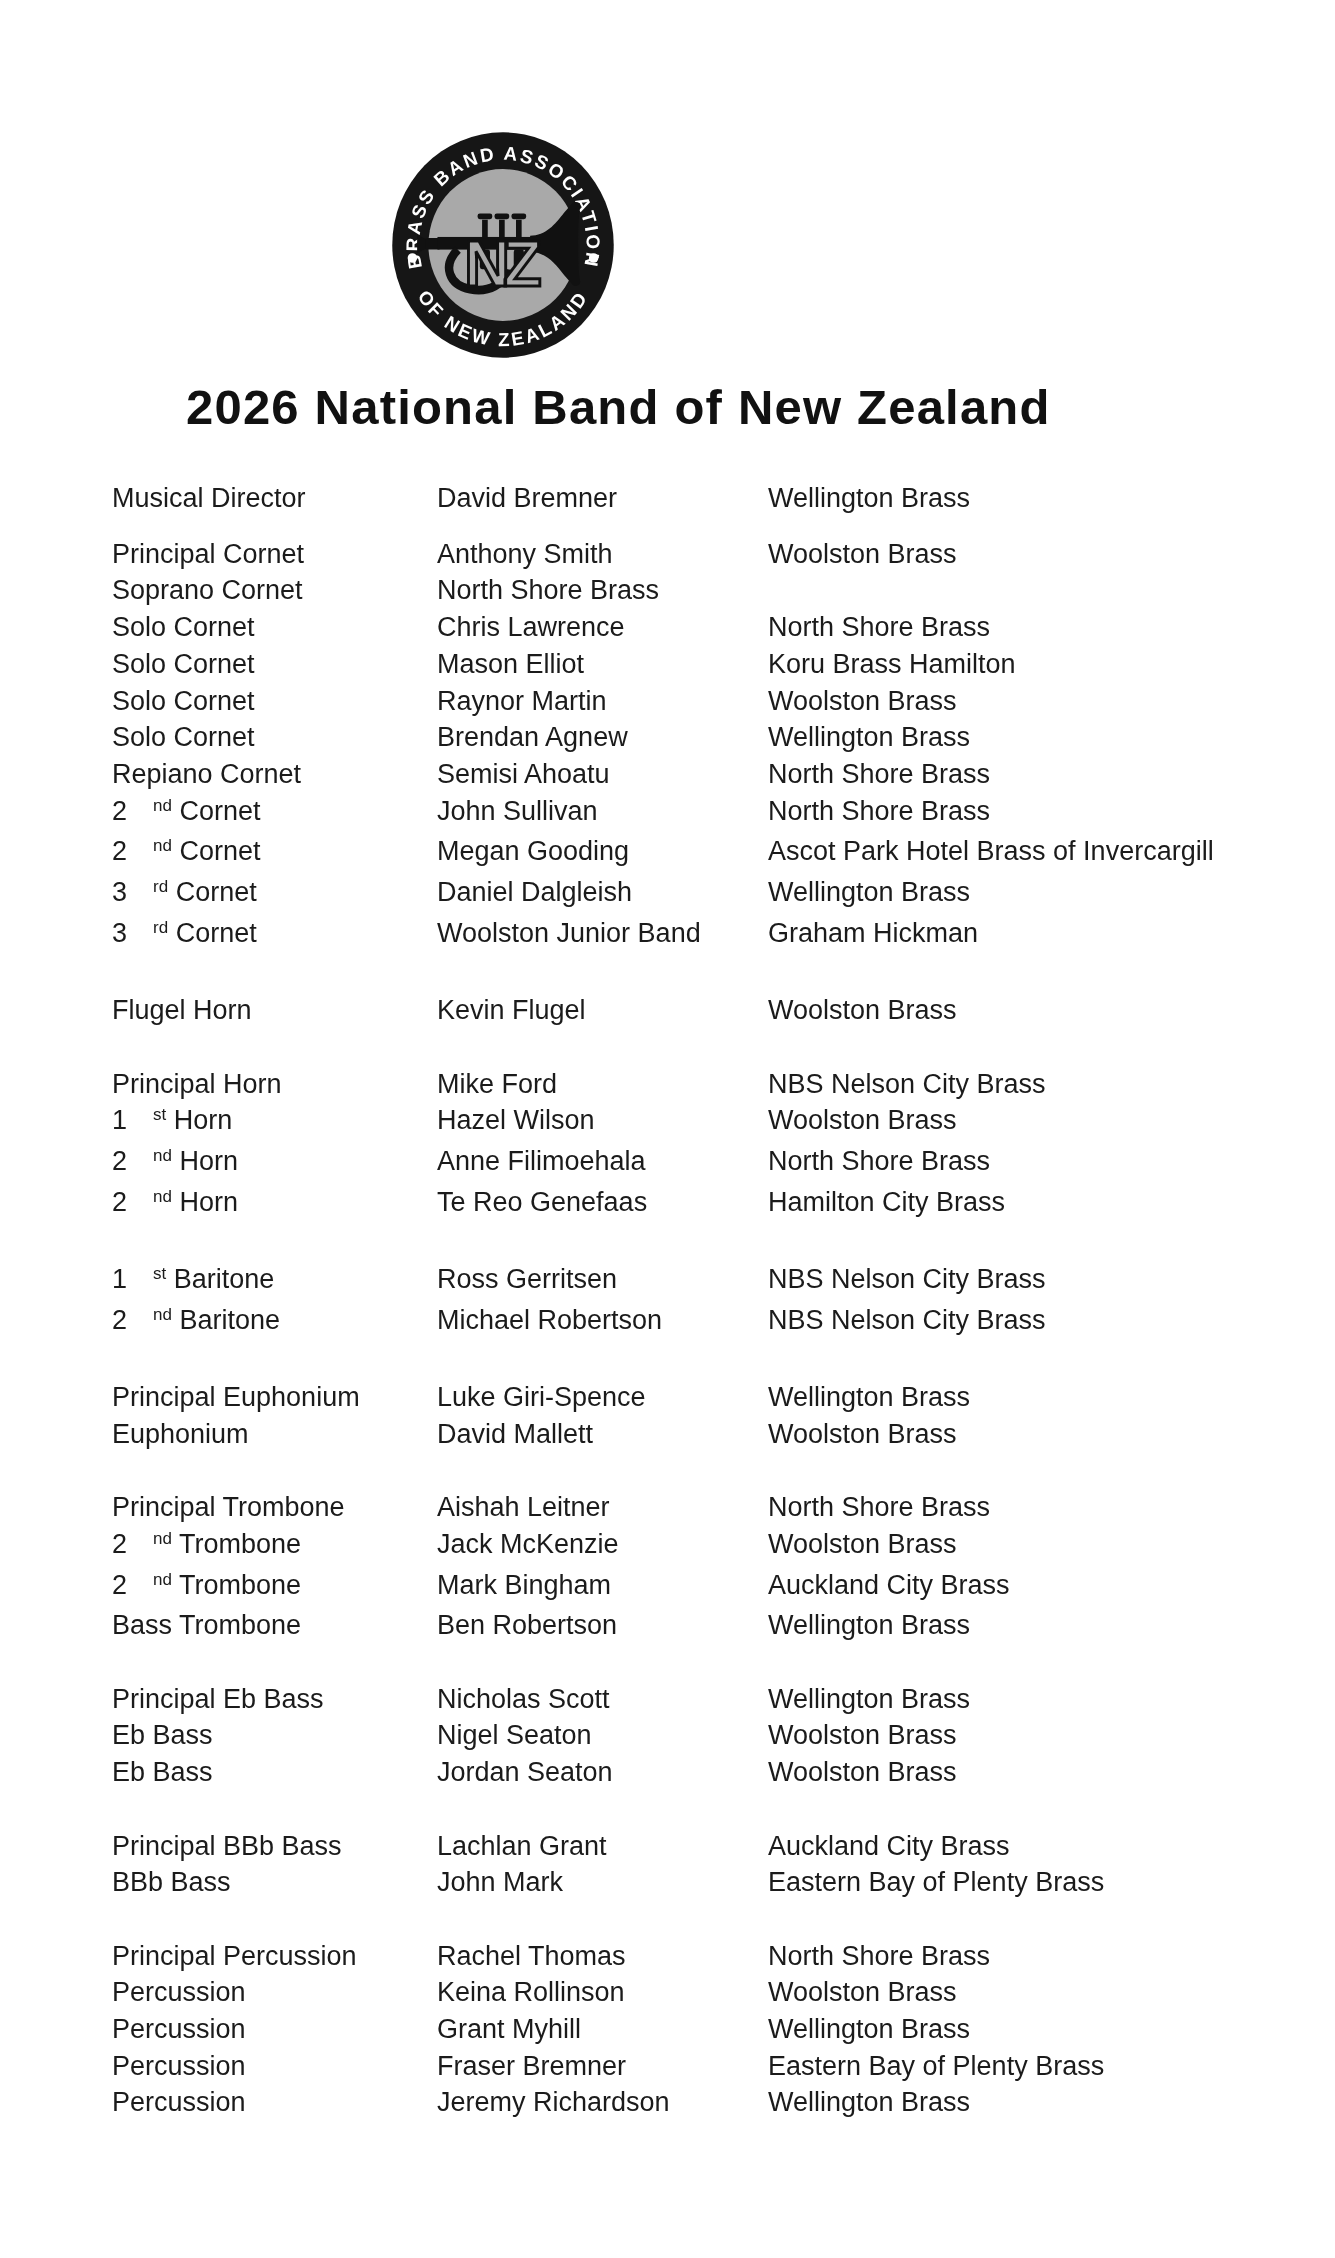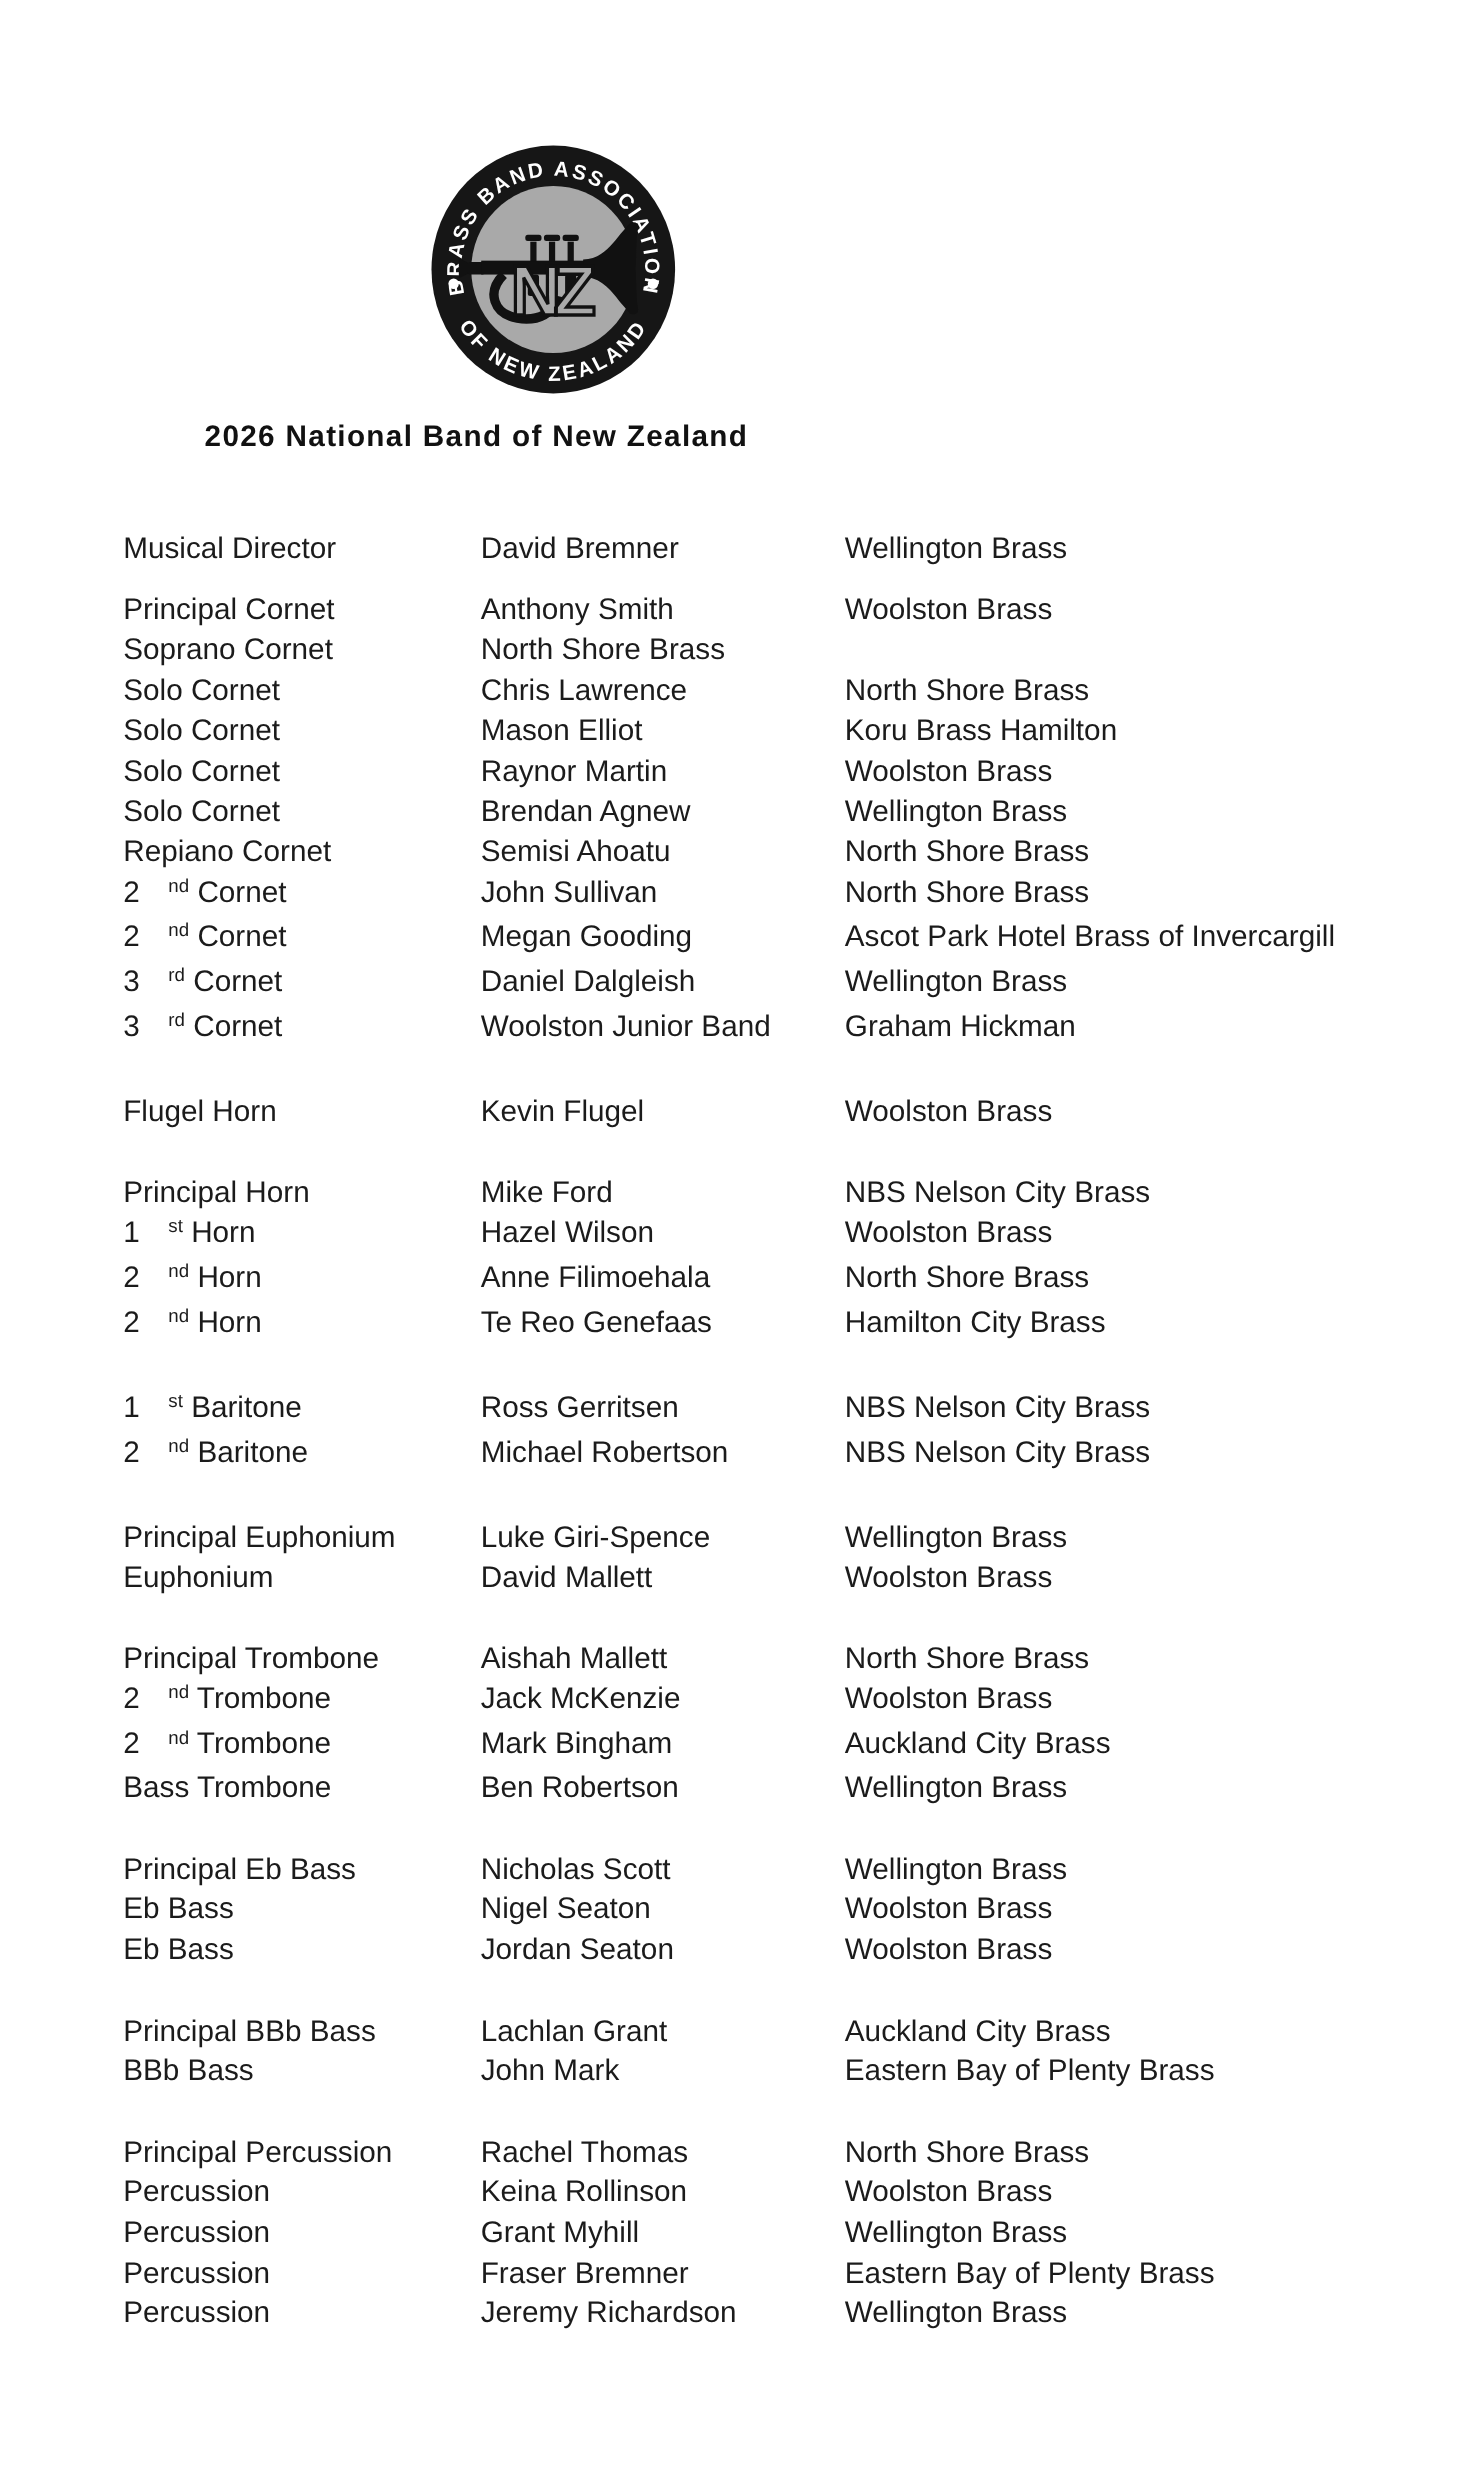--- a/index.html
+++ b/index.html
@@ -25,21 +25,21 @@
   .arc-bottom { font-size: 16.5px; letter-spacing: 2.4px; }
   .monogram-text {
     font-family: "Liberation Sans", sans-serif;
     font-weight: 700;
     letter-spacing: -6px;
   }
 
   
   .title {
     position: absolute; left: 186px; top: 383px; margin: 0;
-    font-size: 27px; font-weight: 700; line-height: 1;
+    font-size: 49px; font-weight: 700; line-height: 1;
     letter-spacing: 1.2px; color: #111111; white-space: nowrap;
   }
 
   
   .roster { position: absolute; left: 112px; top: 480px; right: 36px; }
   .section { margin: 0 0 36.7px 0; }
   .section:first-child { margin-bottom: 19px; }
   .row {
     display: grid;
     grid-template-columns: 325px 331px 1fr;
@@ -219,21 +219,21 @@
         </div>
         <div class="row">
           <div class="cell pos"><span>Euphonium</span></div>
           <div class="cell name">David Mallett</div>
           <div class="cell band">Woolston Brass</div>
         </div>
       </div>
       <div class="section">
         <div class="row">
           <div class="cell pos"><span>Principal Trombone</span></div>
-          <div class="cell name">Aishah Mallett</div>
+          <div class="cell name">Aishah Leitner</div>
           <div class="cell band">North Shore Brass</div>
         </div>
         <div class="row">
           <div class="cell pos"><span>2</span><span class="ord">nd</span><span> Trombone</span></div>
           <div class="cell name">Jack McKenzie</div>
           <div class="cell band">Woolston Brass</div>
         </div>
         <div class="row">
           <div class="cell pos"><span>2</span><span class="ord">nd</span><span> Trombone</span></div>
           <div class="cell name">Mark Bingham</div>

